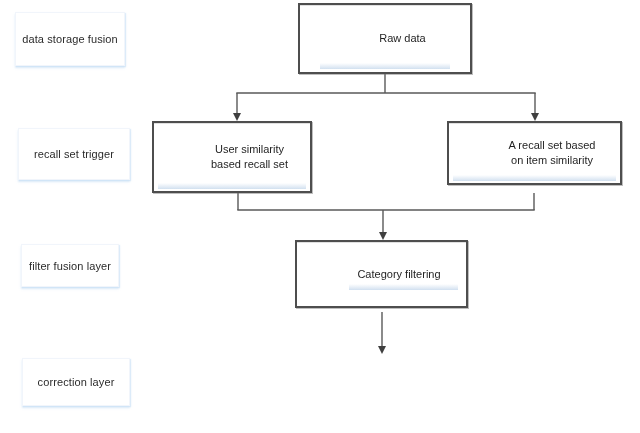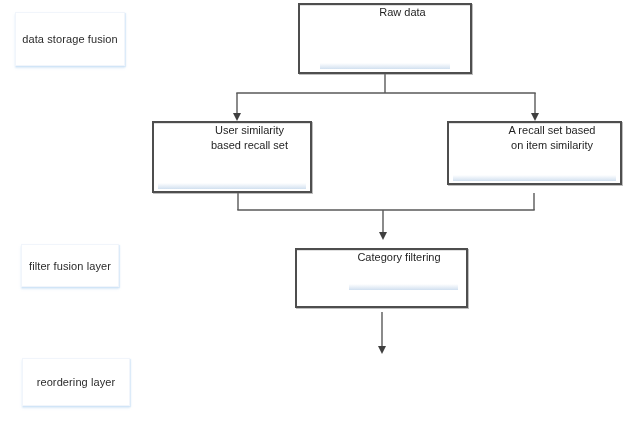--- a/index.html
+++ b/index.html
@@ -42,36 +42,37 @@
   .ll-4 { left: 22px;  top: 358px; width: 108px; height: 48px; }
 
   
   .node {
     position: absolute;
     box-sizing: border-box;
     background: #ffffff;
     border: 2px solid #4e4e4e;
     box-shadow: 1px 1px 0 rgba(110, 110, 110, 0.45), inset 0 1px 0 rgba(0,0,0,0.12);
     display: flex;
+    align-items: center;
     justify-content: center;
     text-align: center;
     font-size: 11px;
     color: #1f1f1f;
     padding-left: 35px;
   }
   .node .node-text {
     position: relative;
     z-index: 2;
     padding: 0 18px;
     line-height: 1.35;
   }
   .nd-raw  { left: 298px; top: 3px;   width: 174px; height: 71px; }
   .nd-user { left: 152px; top: 121px; width: 160px; height: 72px; }
   .nd-item { left: 447px; top: 121px; width: 175px; height: 64px; }
-  .nd-cat  { left: 295px; top: 240px; width: 173px; height: 60px; margin-top: 8px; }
+  .nd-cat  { left: 295px; top: 240px; width: 173px; height: 68px; }
   .nd-cnn  { left: 296px; top: 354px; width: 172px; height: 69px; }
 
   
   .hl {
     position: absolute;
     z-index: 1;
     height: 6px;
     background: linear-gradient(180deg, rgba(255,255,255,0) 0%, #d9e5f2 85%, #cfdfef 100%);
   }
   .nd-raw  .hl { left: 20px; right: 20px; bottom: 3px; }
@@ -104,25 +105,28 @@
       <polygon points="233,113 241,113 237,121"></polygon>
       <polygon points="531,113 539,113 535,121"></polygon>
       <polygon points="379,232 387,232 383,240"></polygon>
       <polygon points="378,346 386,346 382,354"></polygon>
     </g>
   </svg>
 
   <div class="layer-label ll-1">
     <span>data storage fusion</span>
   </div>
+  <div class="layer-label ll-2">
+    <span>recall set trigger</span>
+  </div>
   <div class="layer-label ll-3">
     <span>filter fusion layer</span>
   </div>
   <div class="layer-label ll-4">
-    <span>reordering layer</span>
+    <span>correction layer</span>
   </div>
 
   <div class="node nd-raw">
     <div class="hl"></div>
     <span class="node-text">Raw data</span>
   </div>
 
   <div class="node nd-user">
     <div class="hl"></div>
     <span class="node-text">User similarity based recall set</span>

